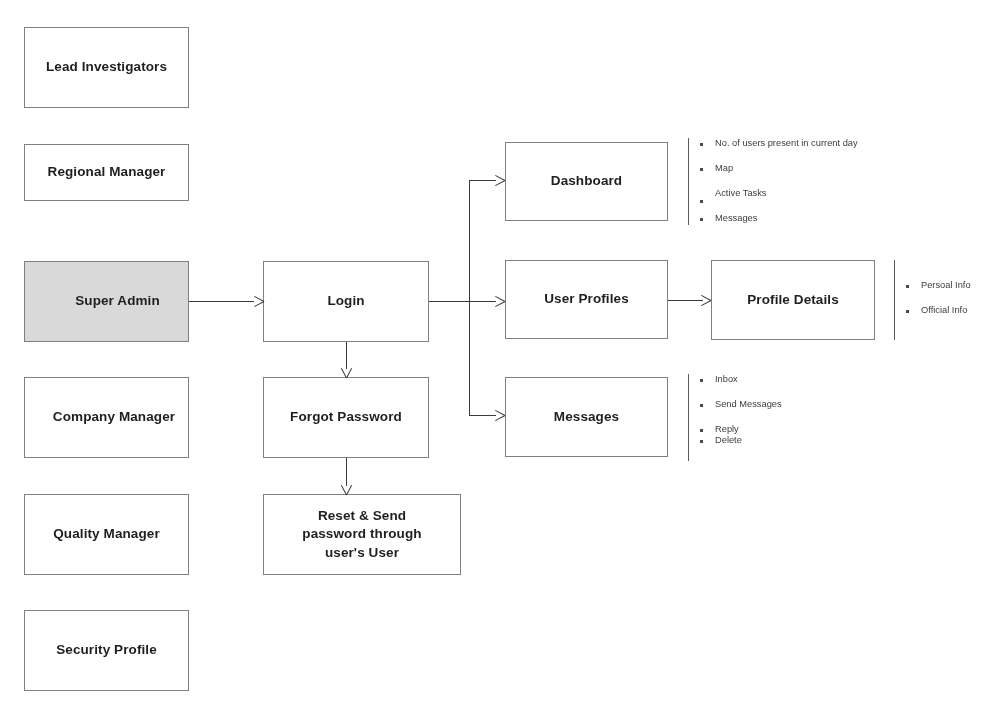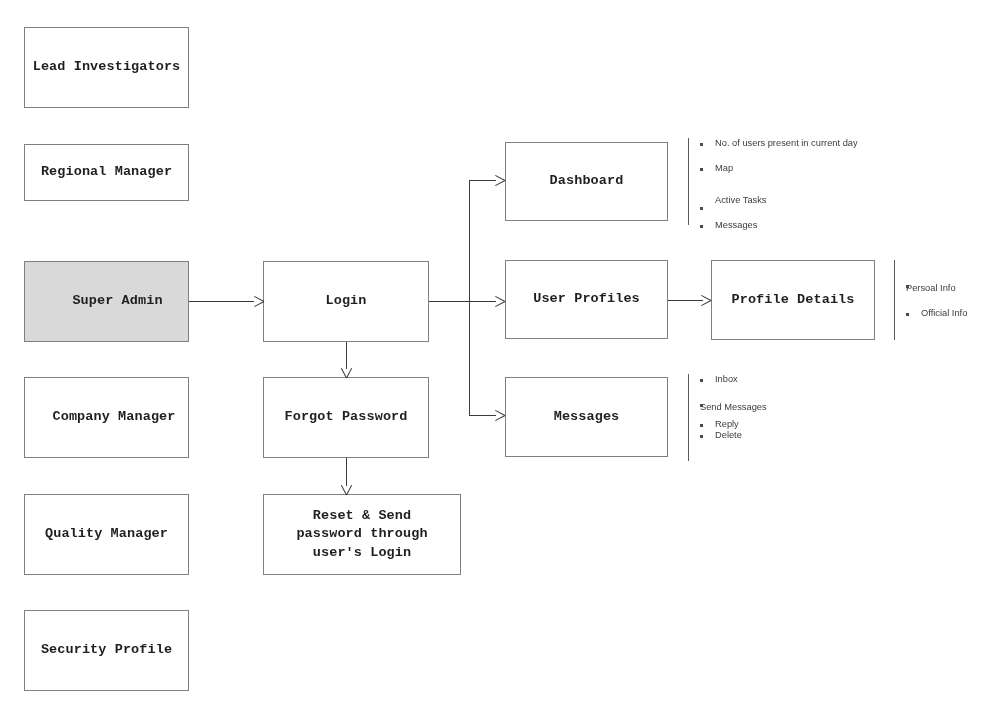--- a/index.html
+++ b/index.html
@@ -27,21 +27,20 @@
     display: flex;
     align-items: center;
     justify-content: center;
     text-align: center;
     font-weight: bold;
     font-size: 13.5px;
     line-height: 1.35;
     color: #1f1f1f;
     letter-spacing: 0.1px;
     padding: 2px 6px;
-    font-family: Liberation Mono, monospace;
   }
   .node.shaded {
     background: #d9d9d9;
     border-color: #7f7f7f;
   }
   .node .label {
     display: block;
     width: 100%;
   }
   .node .label .ln { display: block; }
@@ -159,21 +158,21 @@
   </div>
 
   <div class="node" style="left:263px; top:377px; width:166px; height:81px;">
     <span class="label">Forgot Password</span>
   </div>
 
   <div class="node" style="left:263px; top:494px; width:198px; height:81px;">
     <span class="label">
       <span class="ln">Reset &amp; Send</span>
       <span class="ln">password through</span>
-      <span class="ln">user's Login</span>
+      <span class="ln">user's User</span>
     </span>
   </div>
 
   <div class="node" style="left:505px; top:142px; width:163px; height:79px;">
     <span class="label">Dashboard</span>
   </div>
 
   <div class="node" style="left:505px; top:260px; width:163px; height:79px;">
     <span class="label">User Profiles</span>
   </div>
@@ -211,57 +210,57 @@
   <div class="vline" style="left:346px; top:458px; height:28px;"></div>
   <div class="arrowhead arrow-down" style="left:346px; top:494px;"></div>
 
   <div class="detail-group" style="left:688px; top:138px;">
     <div class="detail-rule" style="height:87px;"></div>
     <ul class="detail-list">
       <li style="margin-bottom:15px;justify-content:flex-end;">
         <span class="dot"></span>
         <span>No. of users present in current day</span>
       </li>
-      <li style="margin-bottom:22px;">
+      <li style="margin-bottom:15px;">
         <span class="dot"></span>
         <span>Map</span>
       </li>
       <li style="margin-bottom:15px;align-items:flex-end;">
         <span class="dot"></span>
         <span>Active Tasks</span>
       </li>
       <li>
         <span class="dot"></span>
         <span>Messages</span>
       </li>
     </ul>
   </div>
 
   <div class="detail-group" style="left:894px; top:260px;">
     <div class="detail-rule" style="height:80px;"></div>
     <ul class="detail-list" style="top:20px;">
-      <li style="margin-bottom:15px;flex-direction:column;">
+      <li style="margin-bottom:15px;">
         <span class="dot"></span>
         <span>Persoal Info</span>
       </li>
       <li>
         <span class="dot"></span>
         <span>Official Info</span>
       </li>
     </ul>
   </div>
 
   <div class="detail-group" style="left:688px; top:374px;">
     <div class="detail-rule" style="height:87px;"></div>
     <ul class="detail-list">
       <li style="margin-bottom:15px;">
         <span class="dot"></span>
         <span>Inbox</span>
       </li>
-      <li style="margin-bottom:7px;flex-direction:column;">
+      <li style="margin-bottom:15px;">
         <span class="dot"></span>
         <span>Send Messages</span>
       </li>
       <li style="margin-bottom:1px;">
         <span class="dot"></span>
         <span>Reply</span>
       </li>
       <li>
         <span class="dot"></span>
         <span>Delete</span>

